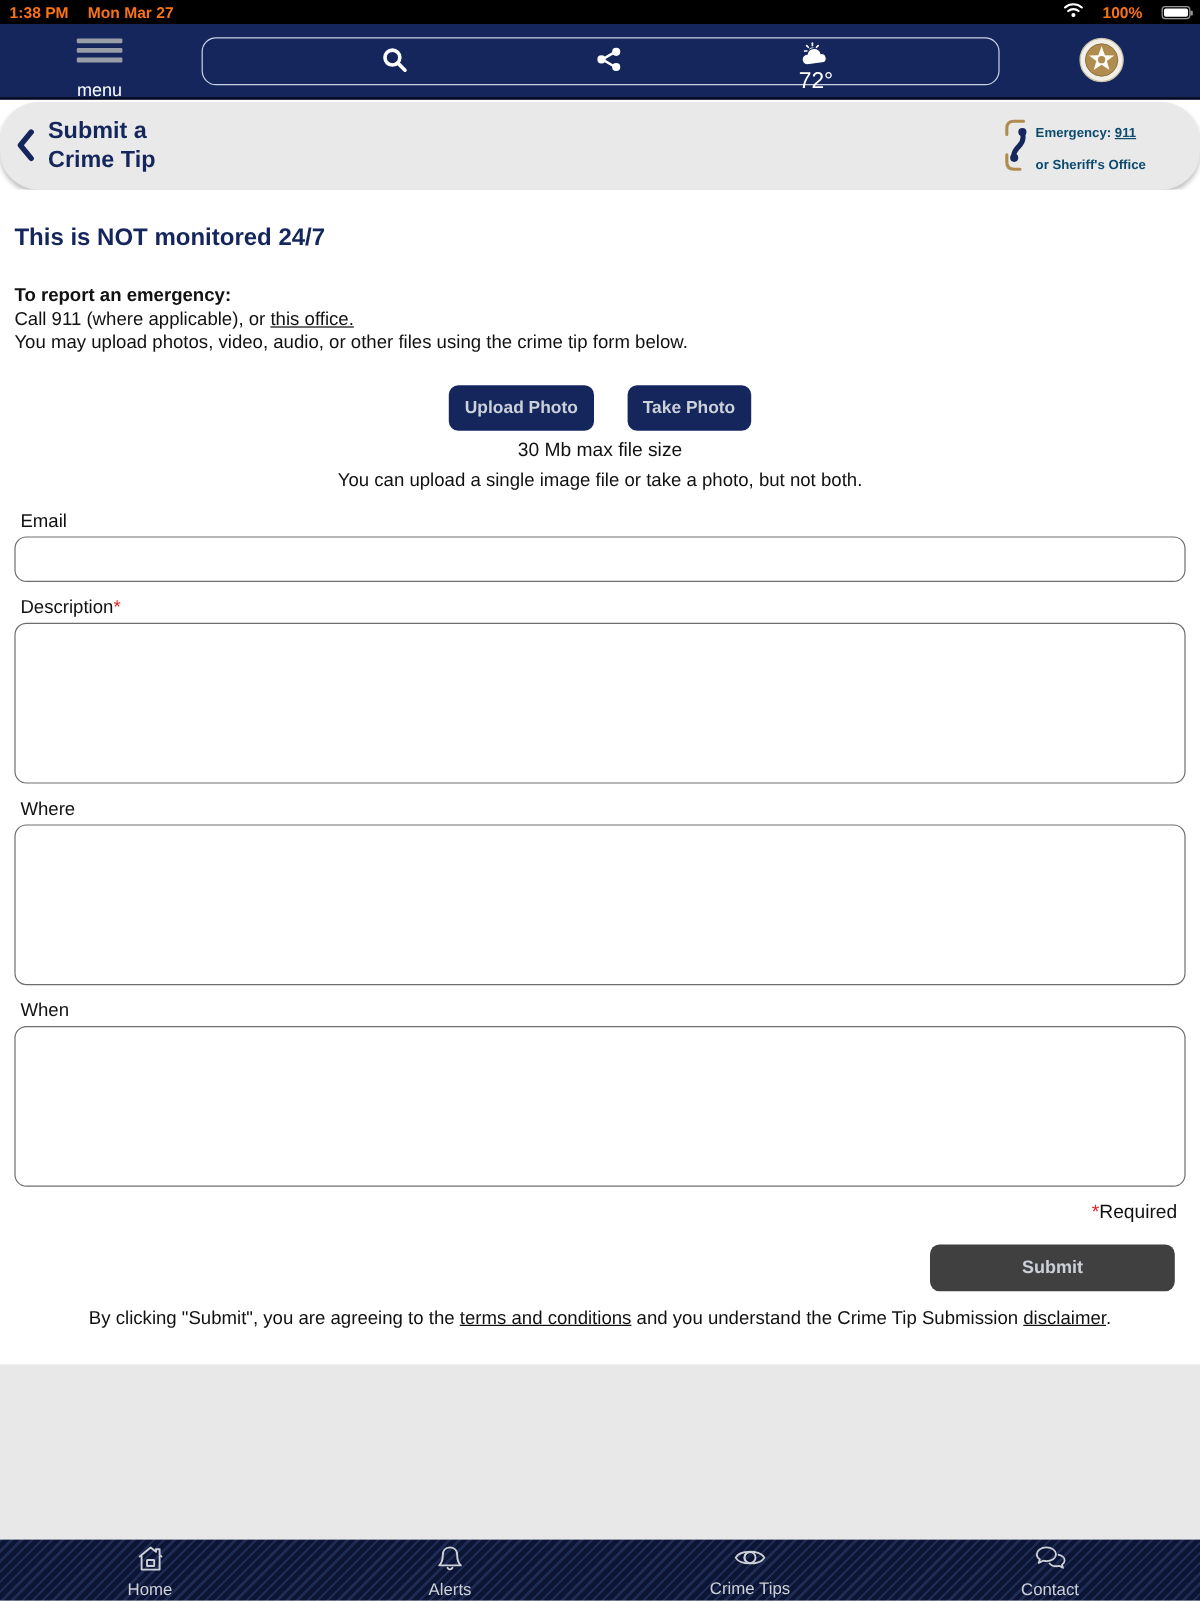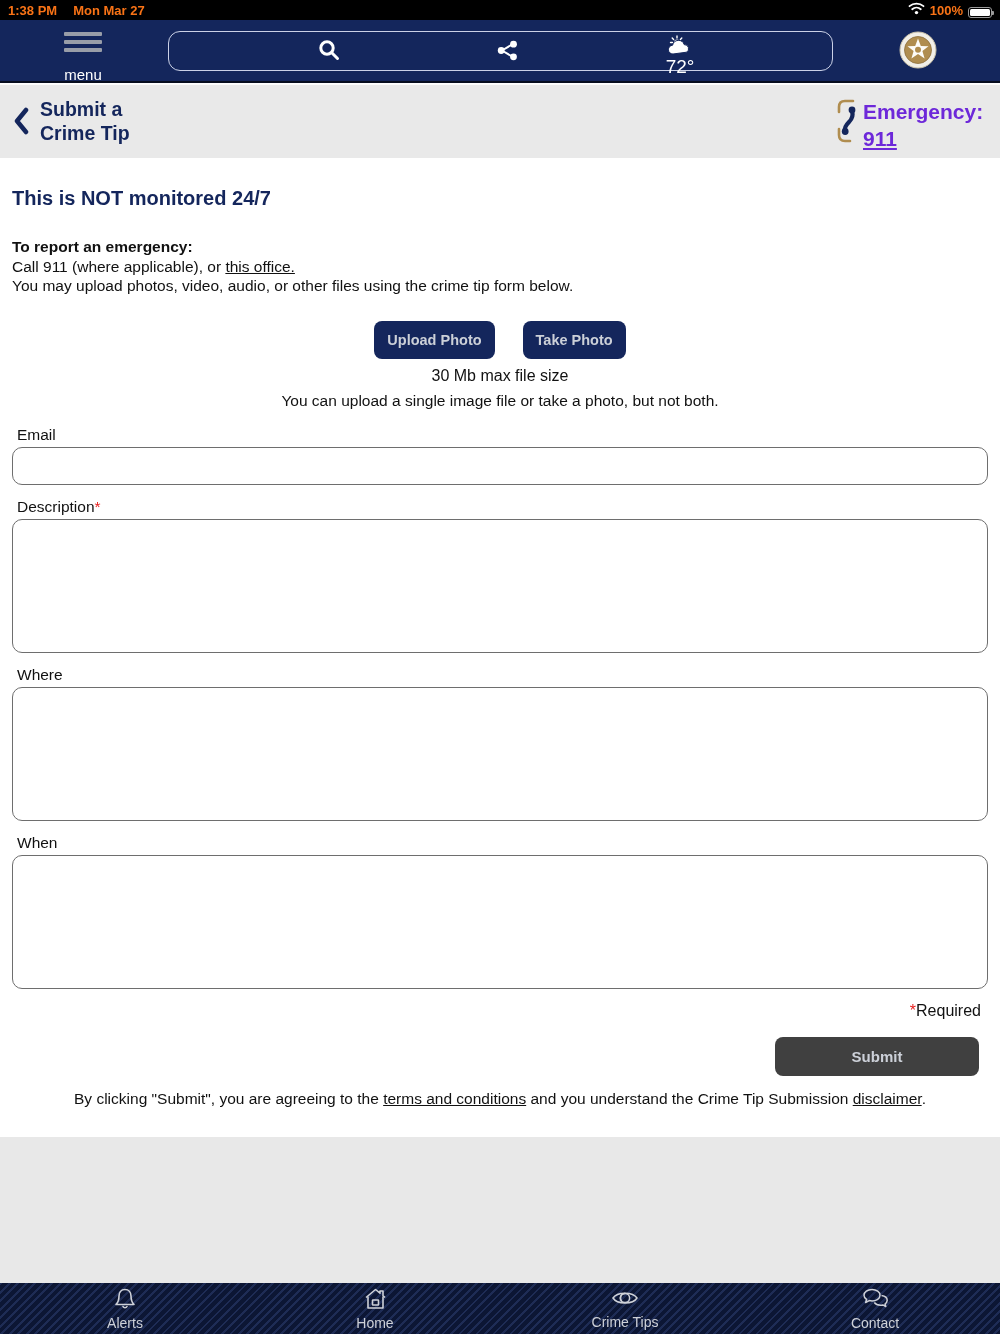--- a/index.html
+++ b/index.html
@@ -5,21 +5,21 @@
   * { margin:0; padding:0; box-sizing:border-box; }
   html,body { width:1000px; height:1334px; overflow:hidden; background:#fff;
     font-family:"Liberation Sans", sans-serif; }
   .screen { position:relative; width:1000px; height:1334px; background:#fff; }
 
   
   .statusbar { position:absolute; top:0; left:0; width:1000px; height:20px;
     background:#000; color:#f97316; font-size:13px; font-weight:600;
     display:flex; align-items:center; justify-content:space-between; padding:0 8px; }
   .sb-left { display:flex; gap:16px; align-items:center; }
-  .sb-right { display:flex; gap:5px; align-items:flex-end; }
+  .sb-right { display:flex; gap:16px; align-items:center; }
   .battery { width:24px; height:11px; border:1px solid #9a9a9a; border-radius:3px; position:relative; }
   .battery .fill { position:absolute; left:1px; top:1px; bottom:1px; right:1px; background:#fff; border-radius:1.5px; }
   .battery .nub { position:absolute; right:-3px; top:3px; width:2px; height:4px; background:#9a9a9a; border-radius:0 1px 1px 0; }
 
   
   .appheader { position:absolute; top:20px; left:0; width:1000px; height:63px;
     background:#14265c; border-bottom:2px solid #070d1f; }
   .menu-btn { position:absolute; left:60px; top:8px; width:46px; text-align:center; cursor:pointer; }
   .menu-bars { display:inline-block; }
   .menu-bars div { width:38px; height:4.5px; background:#989da8; border-radius:1px; margin:3.5px auto; }
@@ -28,27 +28,27 @@
     border:1.5px solid rgba(235,240,255,.85); border-radius:12px; }
   .sb-icon { position:absolute; top:0; height:40px; display:flex; align-items:center; justify-content:center; cursor:pointer; }
   .icon-search { left:140px; width:40px; }
   .icon-share { left:318px; width:40px; }
   .weather { left:488px; width:46px; flex-direction:column; justify-content:flex-start; padding-top:3px; }
   .weather .temp { color:#fff; font-size:19px; line-height:14px; }
   .badge { position:absolute; left:899px; top:11px; width:38px; height:38px; cursor:pointer; }
 
   
   .subheader { position:absolute; top:85px; left:0; width:1000px; height:73px;
-    background:#e9e9e9; box-shadow:0 3px 4px rgba(0,0,0,.25); }
+    background:#e9e9e9; box-shadow:0 3px 4px rgba(0,0,0,.25);border-radius:32px; }
   .back-btn { position:absolute; left:13px; top:22px; cursor:pointer; }
   .page-title { position:absolute; left:40px; top:13px; color:#14265c;
     font-size:19.5px; font-weight:bold; line-height:23.5px; }
   .phone-icon { position:absolute; left:833px; top:10px; }
-  .emerg { position:absolute; left:863px; top:13px; font-size:21px; font-weight:bold;
-    color:#6d28d9; line-height:27px; }
+  .emerg { position:absolute; left:863px; top:13px; font-size:11px; font-weight:bold;
+    color:#0c4a6e; line-height:27px; }
   .emerg .num { text-decoration:underline; cursor:pointer; }
 
   
   .content { position:absolute; top:158px; left:0; width:1000px; height:979px;
     background:#fff; padding:0 12px; font-size:15.5px; color:#111; }
   .h1 { margin-top:29px; font-size:20px; font-weight:bold; color:#14265c; }
   .sec1 { margin-top:27px; }
   .sec2 { margin-top:18px; }
   .b { font-weight:bold; }
   .content p { line-height:19.5px; }
@@ -225,43 +225,43 @@
     <button class="submit-btn">Submit</button>
 
     <p class="agree"><span>By clicking "Submit", you are agreeing to the </span><span class="link">terms and conditions</span><span> and you understand the Crime Tip Submission </span><span class="link">disclaimer</span><span>.</span></p>
   </div>
 
   <div class="grayfooter"></div>
 
   <div class="bottomnav">
     <div class="nav-item">
       <span>
-        <svg width="24" height="23" viewBox="0 0 24 23">
-            <g fill="none" stroke="#ced1d8" stroke-width="1.6" stroke-linecap="round" stroke-linejoin="round">
-              <path d="M12 2.5 C8 2.5 6 5.5 6 9 C6 14 4 16.5 3 17.5 H21 C20 16.5 18 14 18 9 C18 5.5 16 2.5 12 2.5 Z"></path>
-              <path d="M10 19.5 a2.2 2.2 0 0 0 4 0"></path>
-            </g>
-          </svg>
-      </span>
-      <span class="lbl">Alerts</span>
-    </div>
-    <div class="nav-item">
-      <span>
         <svg width="25" height="23" viewBox="0 0 25 23">
             <g fill="none" stroke="#ced1d8" stroke-width="1.6" stroke-linejoin="round">
               <path d="M3 10.5 L12.5 2.5 L17 6.2 V4 H20 V8.7 L22 10.5"></path>
               <path d="M5 9.5 V21 H20 V9.5"></path>
               <rect x="9.5" y="13" width="6" height="5" rx="0.5"></rect>
             </g>
           </svg>
       </span>
       <span class="lbl">Home</span>
     </div>
     <div class="nav-item">
       <span>
+        <svg width="24" height="23" viewBox="0 0 24 23">
+            <g fill="none" stroke="#ced1d8" stroke-width="1.6" stroke-linecap="round" stroke-linejoin="round">
+              <path d="M12 2.5 C8 2.5 6 5.5 6 9 C6 14 4 16.5 3 17.5 H21 C20 16.5 18 14 18 9 C18 5.5 16 2.5 12 2.5 Z"></path>
+              <path d="M10 19.5 a2.2 2.2 0 0 0 4 0"></path>
+            </g>
+          </svg>
+      </span>
+      <span class="lbl">Alerts</span>
+    </div>
+    <div class="nav-item">
+      <span>
         <svg width="28" height="22" viewBox="0 0 28 22">
             <g fill="none" stroke="#ced1d8" stroke-width="1.5">
               <path d="M2 11 C6 4.5 22 4.5 26 11 C22 17.5 6 17.5 2 11 Z"></path>
               <circle cx="14" cy="11" r="4.6"></circle>
               <path d="M14 6.4 a4.6 4.6 0 0 0 -3.2 7.9"></path>
             </g>
           </svg>
       </span>
       <span class="lbl">Crime Tips</span>
     </div>

